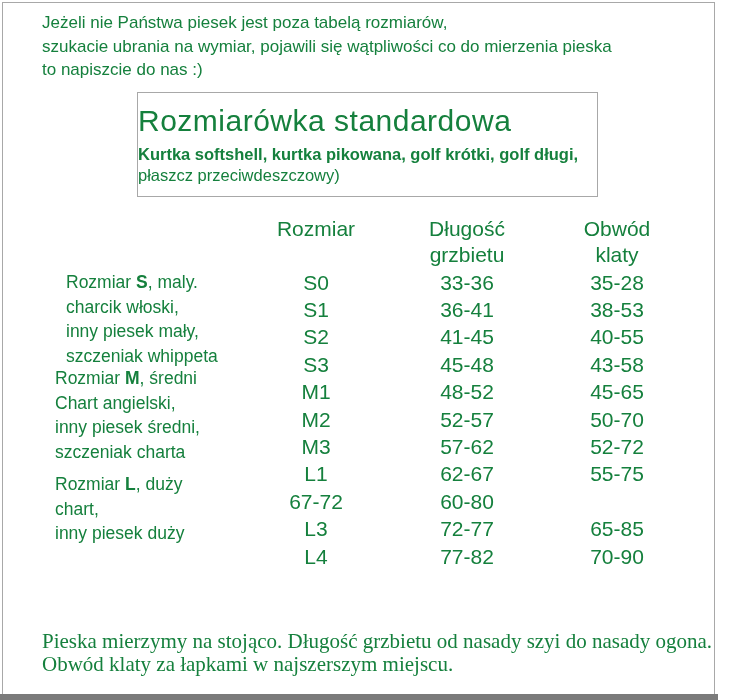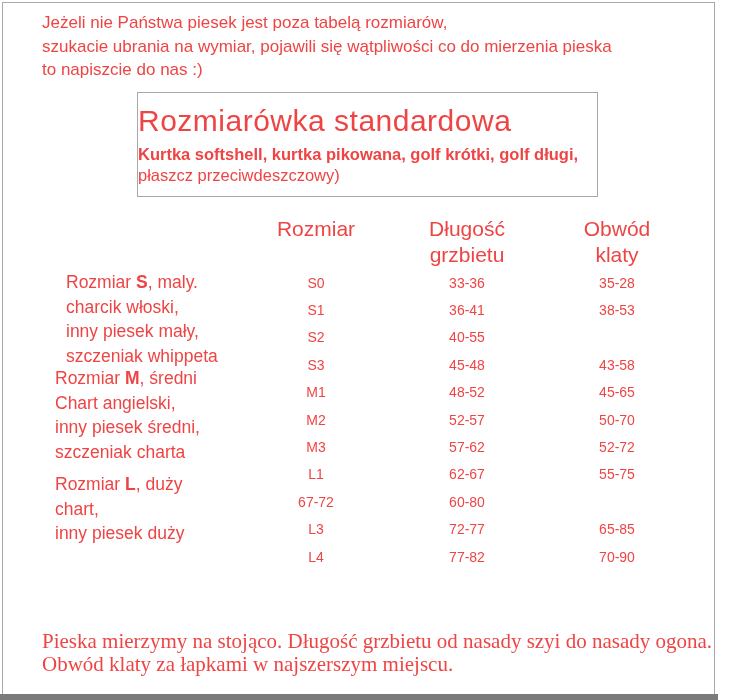--- a/index.html
+++ b/index.html
@@ -2,21 +2,21 @@
 <html><head>
 <meta charset="utf-8">
 <style>
   html, body { margin: 0; padding: 0; background: #ffffff; }
   .page {
     position: relative;
     width: 718px;
     height: 700px;
     background: #ffffff;
     font-family: "Liberation Sans", sans-serif;
-    color: #ef4444;
+    color: #15803d;
     overflow: hidden;
   }
   .page-border {
     position: absolute;
     left: 2px; top: 2px; right: 3px; bottom: 4px;
     border: 1px solid #a8a8a8;
     pointer-events: none;
   }
   .bottom-bar {
     position: absolute;
@@ -58,21 +58,21 @@
     display: grid;
     grid-template-columns: 140px 162px 138px;
     font-size: 21px;
     line-height: 26px;
     text-align: center;
   }
   .rows {
     position: absolute;
     left: 246px; top: 269px;
     width: 440px;
-    font-size: 14px;
+    font-size: 21px;
   }
   .tr {
     display: grid;
     grid-template-columns: 140px 162px 138px;
     height: 27.4px;
     align-items: center;
     text-align: center;
   }
   .anno {
     position: absolute;
@@ -133,20 +133,21 @@
       <span class="td">33-36</span>
       <span class="td">35-28</span>
     </div>
     <div class="tr">
       <span class="td">S1</span>
       <span class="td">36-41</span>
       <span class="td">38-53</span>
     </div>
     <div class="tr">
       <span class="td">S2</span>
+      <span class="td">41-45</span>
       <span class="td">40-55</span>
     </div>
     <div class="tr">
       <span class="td">S3</span>
       <span class="td">45-48</span>
       <span class="td">43-58</span>
     </div>
     <div class="tr">
       <span class="td">M1</span>
       <span class="td">48-52</span>

